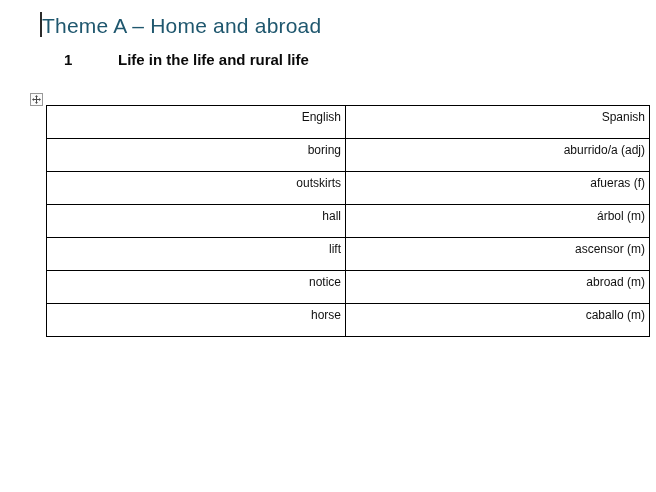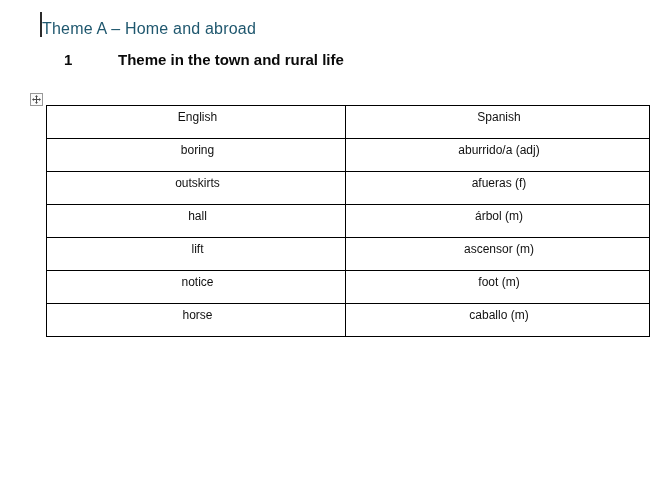--- a/index.html
+++ b/index.html
@@ -19,22 +19,22 @@
     position: absolute;
     left: 40px;
     top: 12px;
     width: 1.5px;
     height: 25px;
     background: #2b2b2b;
   }
   .doc-title {
     position: absolute;
     left: 42px;
-    top: 9px;
-    font-size: 16px;
+    top: 0;
+    font-size: 21px;
     font-weight: 500;
     letter-spacing: 0.2px;
     white-space: nowrap;
   }
   .section-heading {
     position: absolute;
     left: 64px;
     top: 51px;
     font-size: 15px;
     font-weight: 700;
@@ -67,39 +67,39 @@
     border-collapse: collapse;
     table-layout: fixed;
     width: 603px;
     font-size: 12px;
   }
   table.vocab th, table.vocab td {
     border: 1px solid #000000;
     height: 33px;
     box-sizing: border-box;
     vertical-align: top;
-    text-align: center;
+    text-align: right;
     padding: 4px 4px 0 7px;
     font-weight: 400;
     line-height: 14px;
     overflow: hidden;
     white-space: nowrap;
   }
   table.vocab col.c1 { width: 299px; }
   table.vocab col.c2 { width: 304px; }
 </style>
 </head>
 <body>
 
 <div class="caret"></div>
 
 <h1 class="doc-title" style="color: rgb(31, 87, 110);">Theme A – Home and abroad</h1>
 
 <div class="section-heading">
-  <span class="num">1</span><span>Theme in the town and rural life</span>
+  <span class="num">1</span><span>Life in the life and rural life</span>
 </div>
 
 <div class="table-handle">
   <span>
     <svg width="9" height="9" viewBox="0 0 10 10">
       <path d="M5 0 L6.6 2.1 H5.55 V4.45 H7.9 V3.4 L10 5 L7.9 6.6 V5.55 H5.55 V7.9 H6.6 L5 10 L3.4 7.9 H4.45 V5.55 H2.1 V6.6 L0 5 L2.1 3.4 V4.45 H4.45 V2.1 H3.4 Z" fill="#4a4a4a"></path>
     </svg>
   </span>
 </div>
 
@@ -126,20 +126,20 @@
       <tr>
         <td>hall</td>
         <td>árbol (m)</td>
       </tr>
       <tr>
         <td>lift</td>
         <td>ascensor (m)</td>
       </tr>
       <tr>
         <td>notice</td>
-        <td>foot (m)</td>
+        <td>abroad (m)</td>
       </tr>
       <tr>
         <td>horse</td>
         <td>caballo (m)</td>
       </tr>
     </tbody>
 </table>
 
 </body></html>

